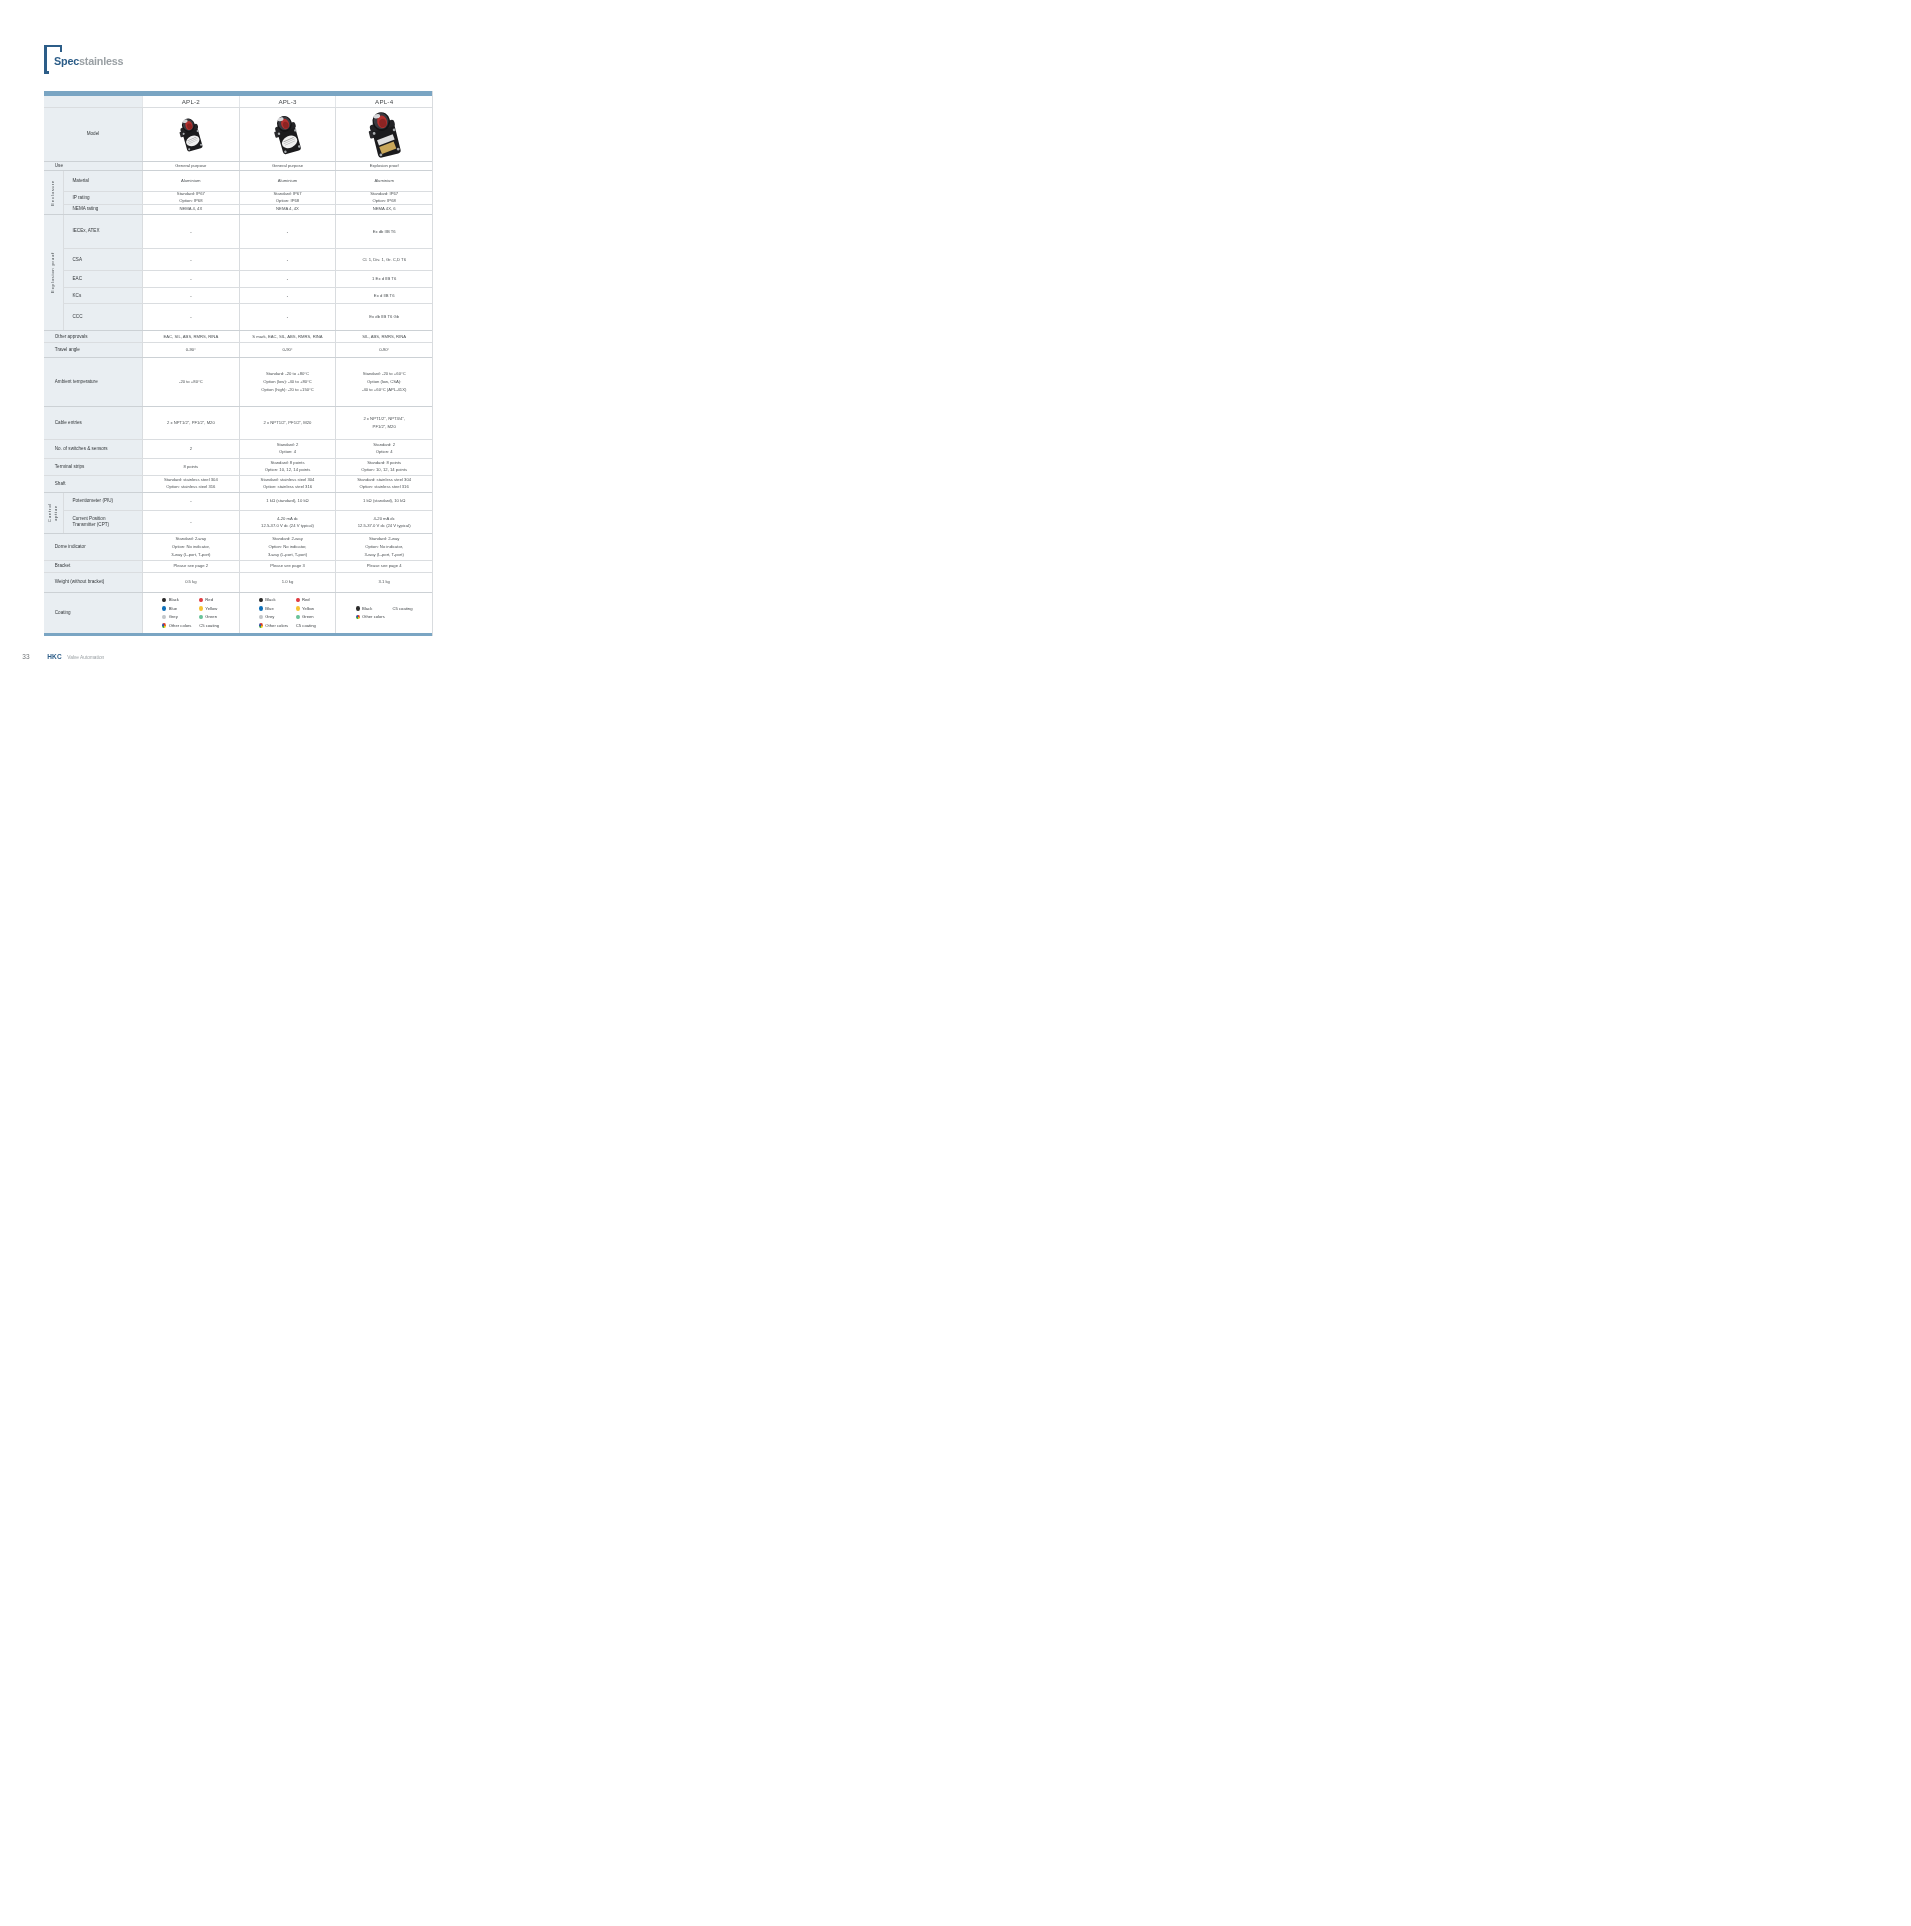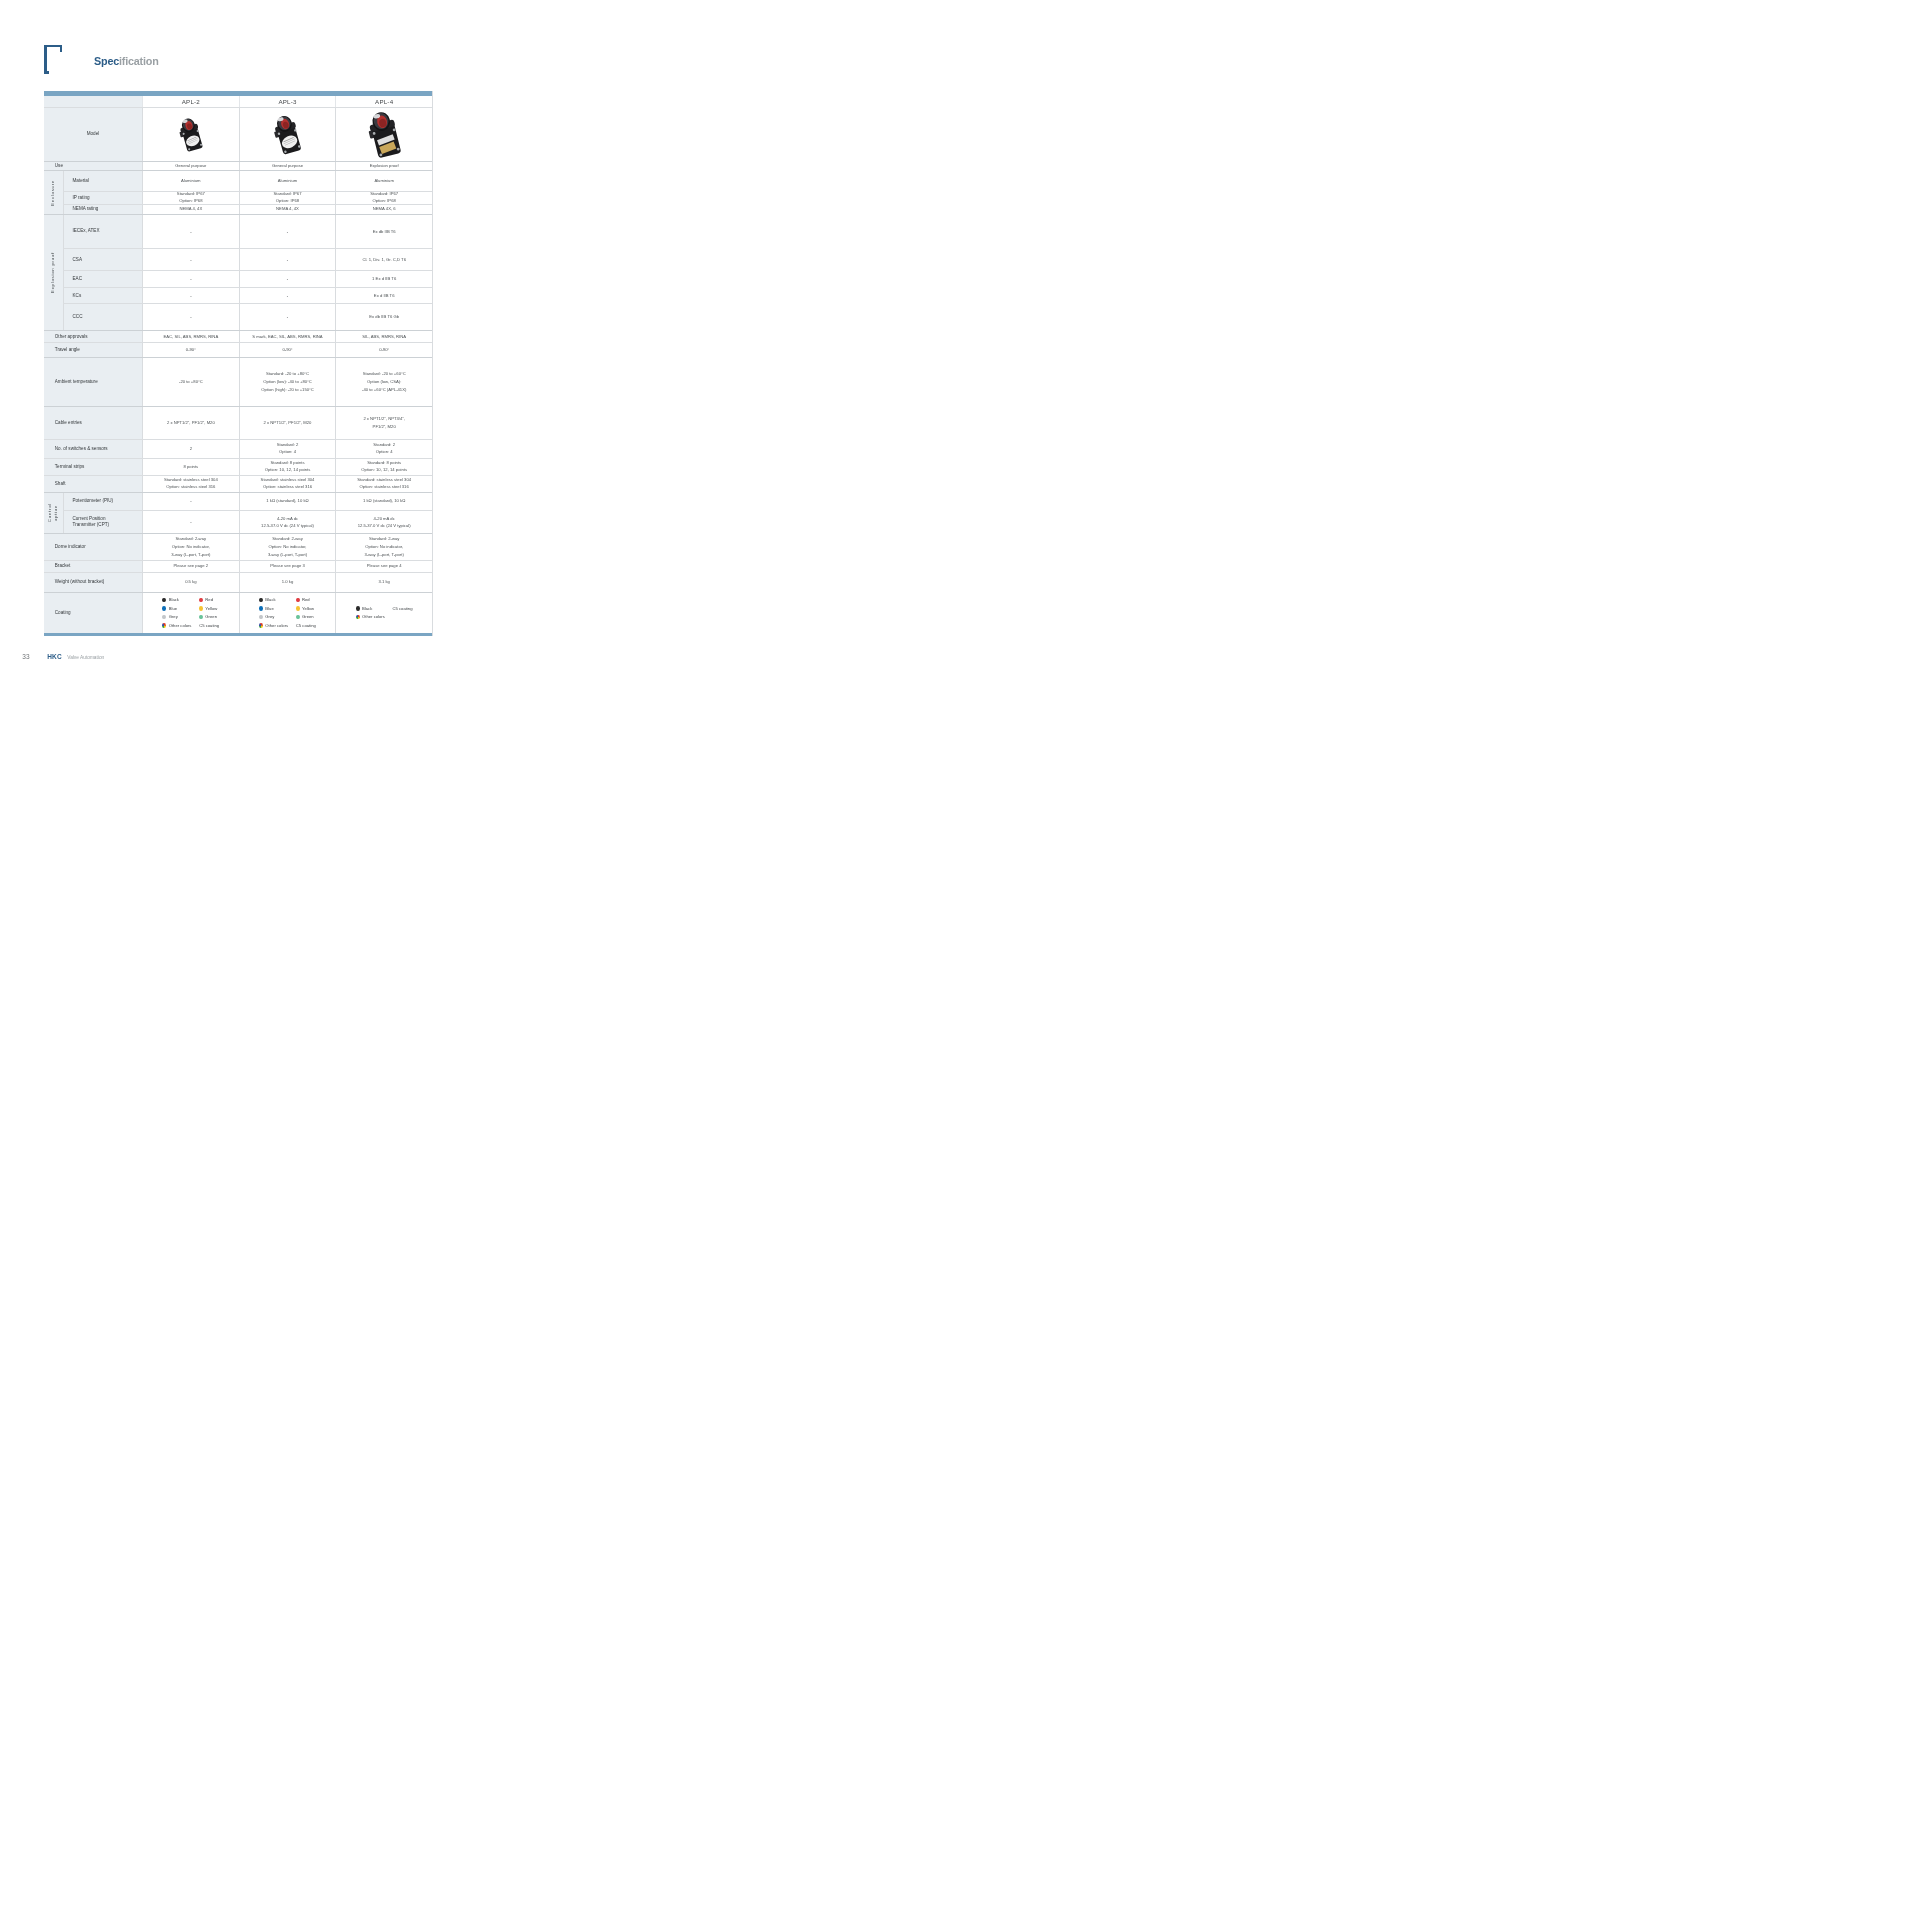--- a/index.html
+++ b/index.html
@@ -7,21 +7,21 @@
           font-family:"Liberation Sans", sans-serif; color:#3b4043; overflow:hidden; }
 
   
   .corner { position:absolute; left:44px; top:45px; width:18px; height:28.5px; }
   .corner .bar { position:absolute; background:#2c5d88; }
   .corner .top { left:0; top:0; width:18px; height:1.9px; }
   .corner .rstub { right:0; top:0; width:1.9px; height:6.5px; }
   .corner .left { left:0; top:0; width:3.1px; height:28.5px; }
   .corner .bstub { left:0; bottom:0; width:5.4px; height:2.3px; }
   .page-title { position:absolute; left:54px; top:55px; font-size:10.8px; font-weight:bold; letter-spacing:-0.2px; }
-  .page-title .accent { color:#2c5d88;margin-left:40px; }
+  .page-title .accent { color:#2c5d88; }
   .page-title .rest { color:#9aa0a4; }
 
   
   .spec-table { position:absolute; left:44px; top:91px; width:389px; border-right:0.4px solid #d9dcdf; box-sizing:border-box; }
   .topbar { height:5px; background:#7aa5c3; }
   .bottombar { height:3.5px; background:#7aa5c3; }
   .trow { display:flex; box-sizing:border-box; }
   .bt  { border-top:0.4px solid #dadde0; }
   .btt { border-top:1.2px solid #ccd1d5; }
   .cell { box-sizing:border-box; }
@@ -69,21 +69,21 @@
 <body>
 
 <div class="page">
 
   <div class="corner">
     <div class="bar top"></div>
     <div class="bar rstub"></div>
     <div class="bar left"></div>
     <div class="bar bstub"></div>
   </div>
-  <div class="page-title"><span class="accent">Spec</span><span class="rest">ification</span></div>
+  <div class="page-title"><span class="accent">Spec</span><span class="rest">stainless</span></div>
 
   <div class="spec-table">
     <div class="topbar"></div>
 
     <div class="trow" style="height:10.8px">
       <div class="cell hlabel"></div>
       <div class="hcell">APL-2</div>
       <div class="hcell">APL-3</div>
       <div class="hcell">APL-4</div>
     </div>

